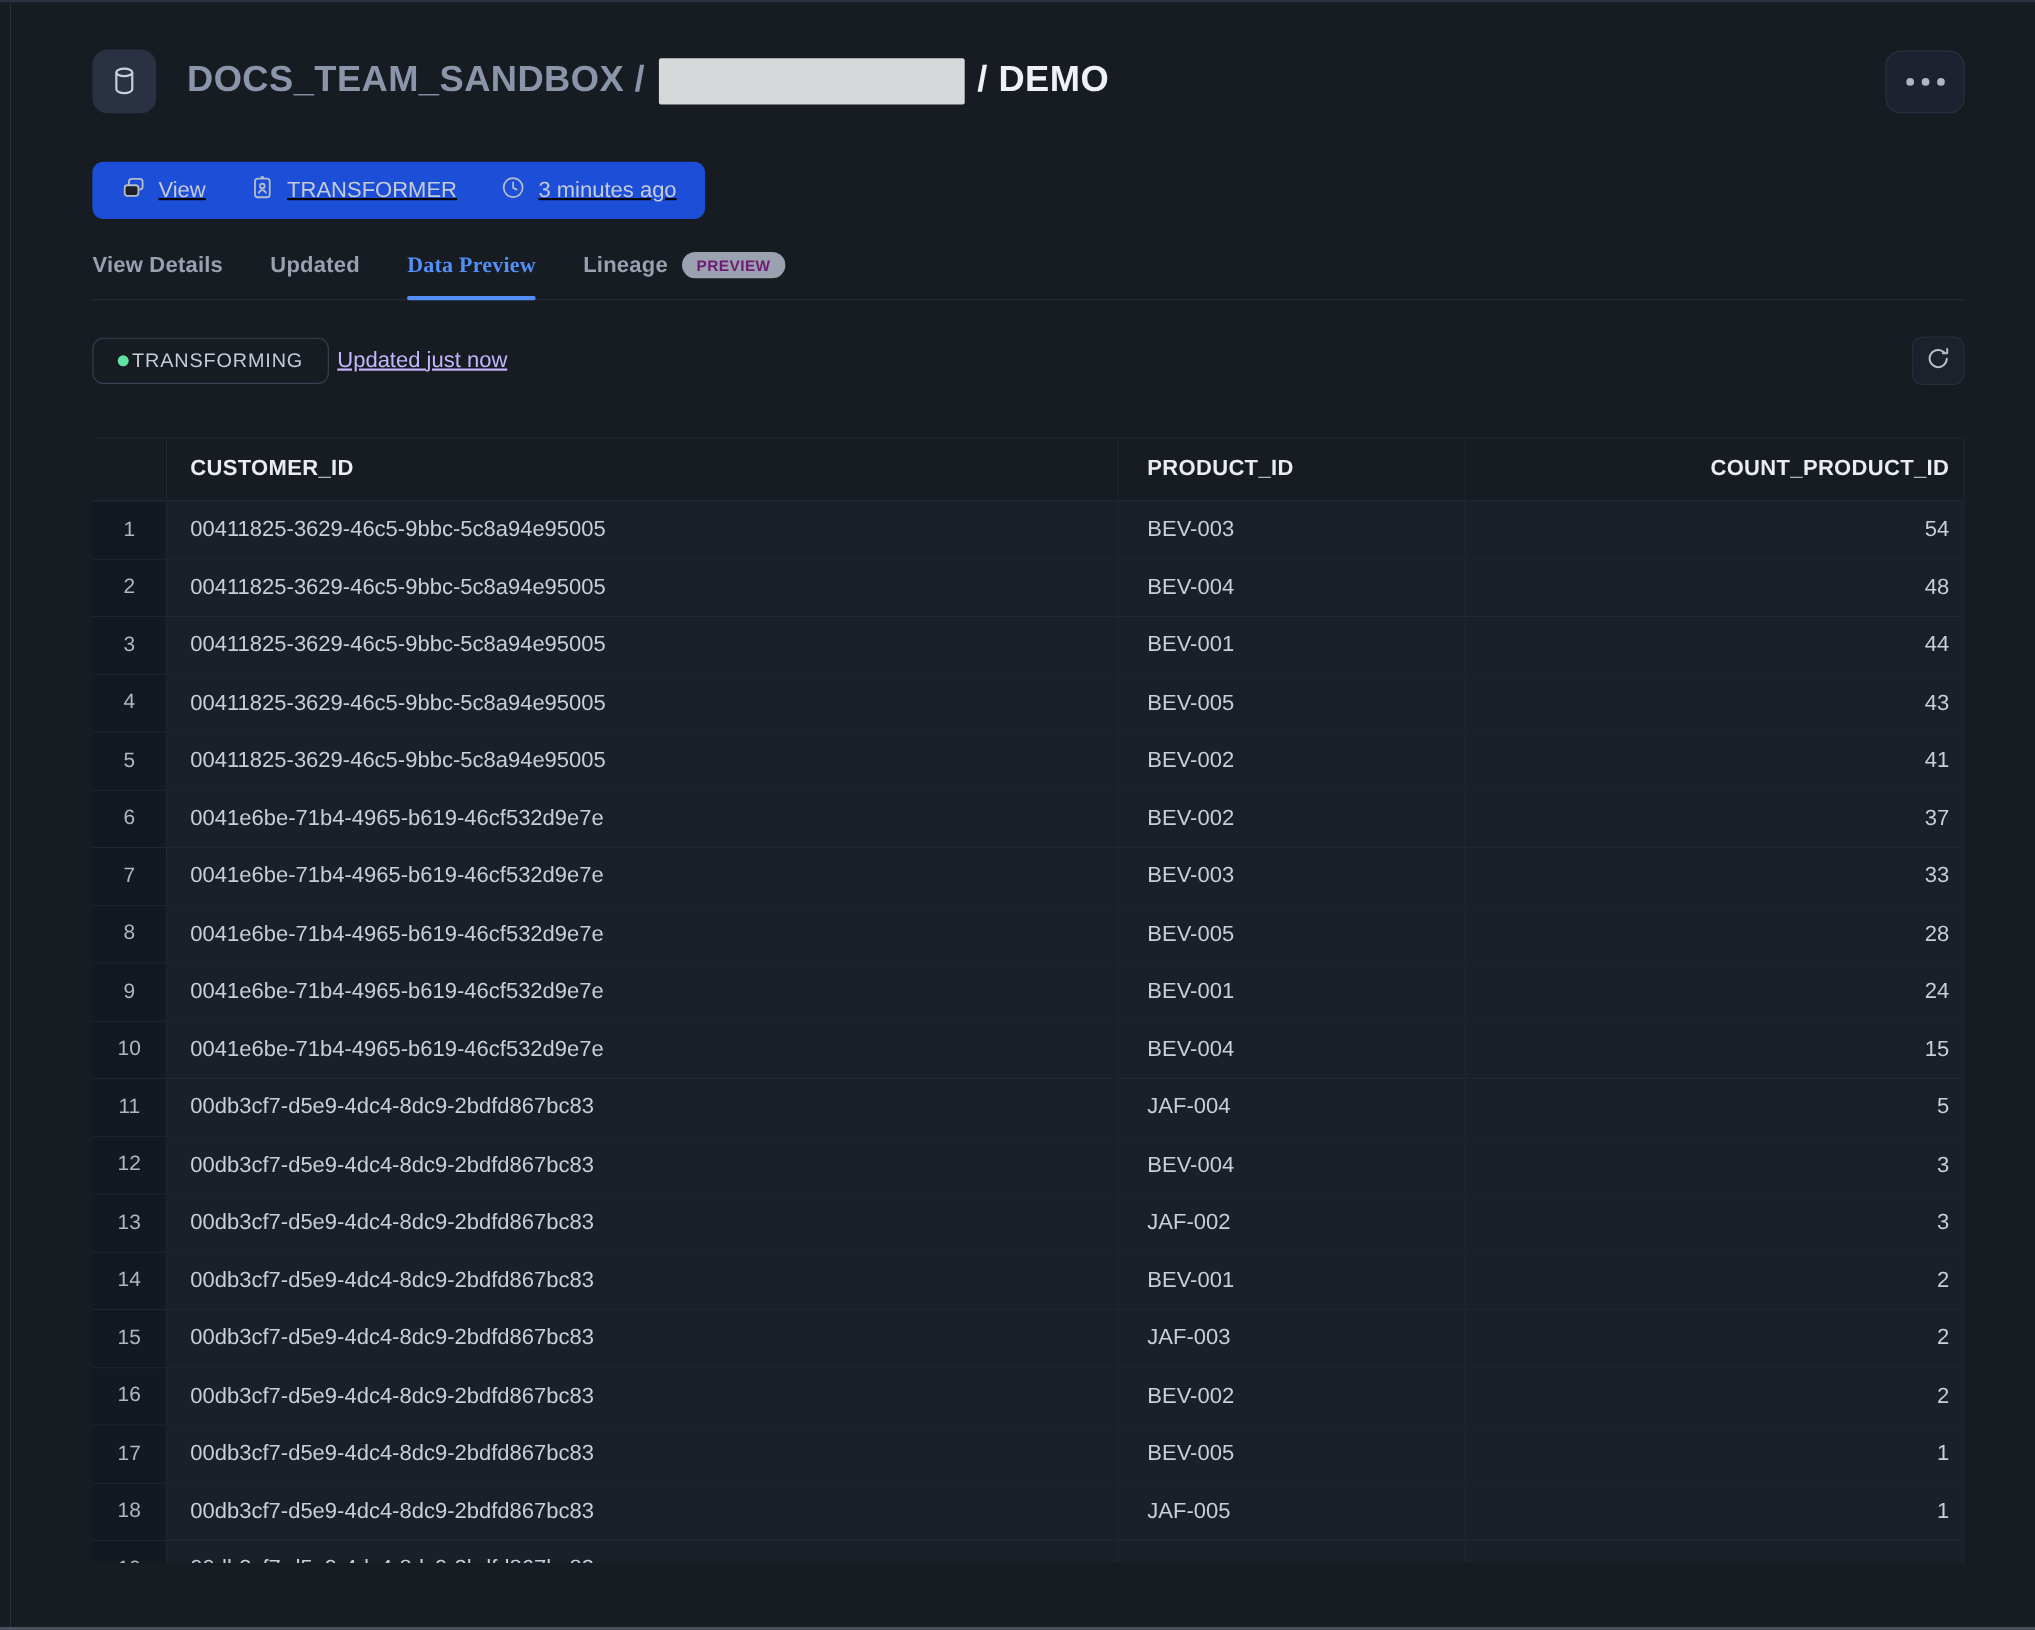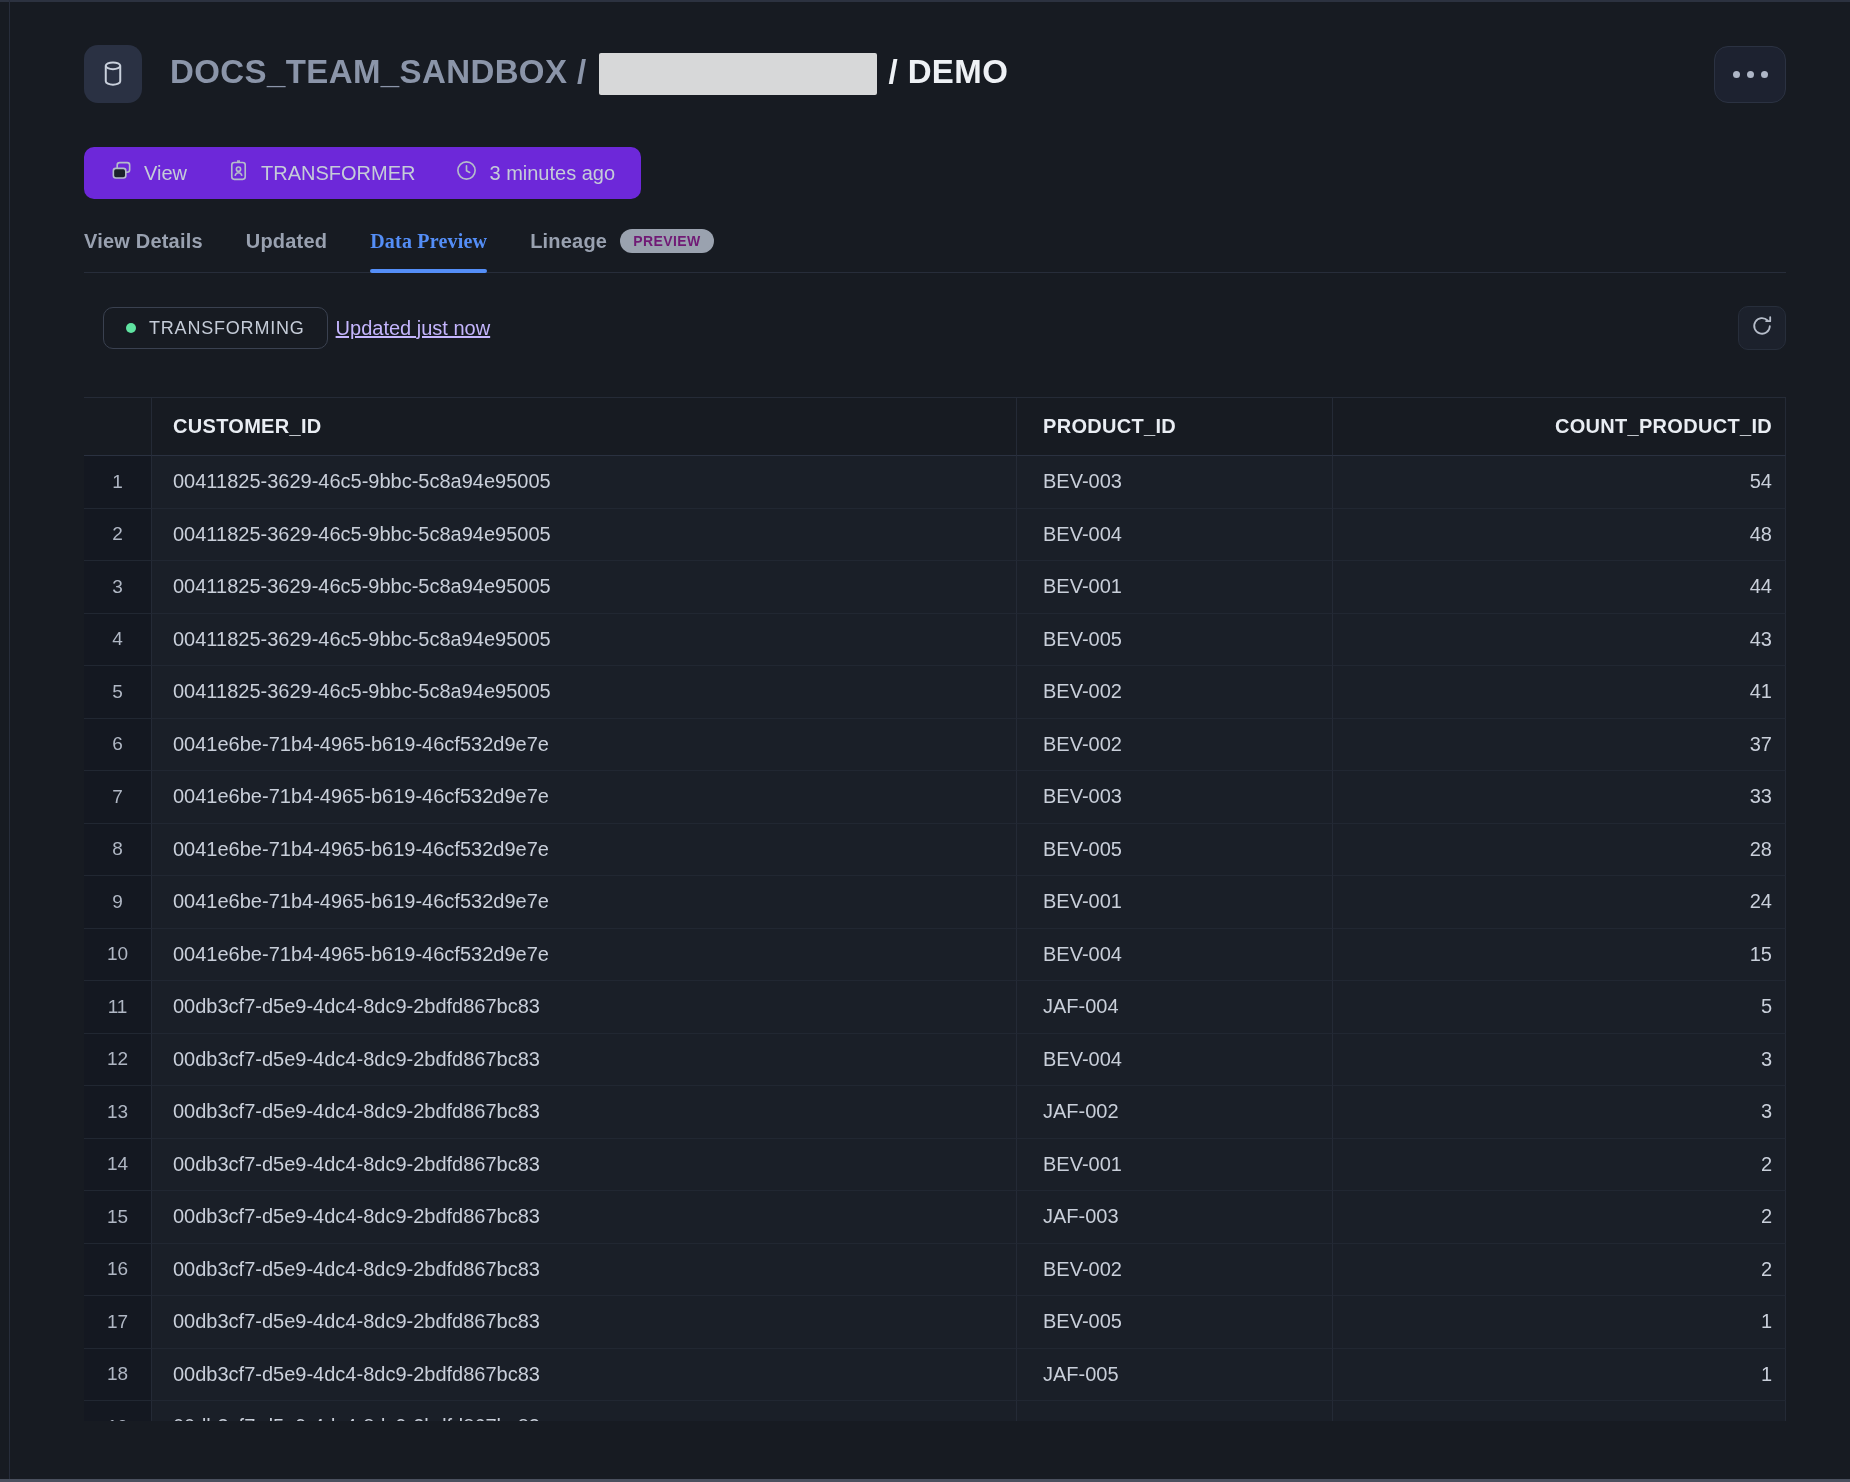--- a/index.html
+++ b/index.html
@@ -21,34 +21,34 @@
   .header-left{display:flex;align-items:center;}
   .entity-tile{width:58px;height:58px;border-radius:14px;background:#2a3143;display:flex;align-items:center;justify-content:center;color:#c9d0dc;flex:0 0 auto;}
   .title{margin-left:28px;display:flex;align-items:flex-start;gap:12px;font-size:33px;font-weight:700;letter-spacing:.4px;white-space:nowrap;}
   .title .dim{color:#8b95a9;}
   .title .bright{color:#eef1f5;}
   .redacted{display:inline-block;width:278px;height:42px;background:#d7d8d9;border-radius:2px;}
   .more-btn{width:72px;height:57px;border-radius:14px;background:#1d2230;border:1px solid #2b3242;display:flex;align-items:center;justify-content:center;gap:7px;cursor:pointer;box-sizing:border-box;}
   .more-btn i{width:7px;height:7px;border-radius:50%;background:#aeb6c6;}
 
   
-  .meta-pill{margin-top:44px;display:inline-flex;align-items:center;height:52px;padding:0 26px;border-radius:10px;background:#6d28d9;gap:40px;}
+  .meta-pill{margin-top:44px;display:inline-flex;align-items:center;height:52px;padding:0 26px;border-radius:10px;background:#1d4ed8;gap:40px;text-decoration:underline;}
   .meta-item{display:flex;align-items:center;gap:11px;color:#c5ccd8;font-size:20px;white-space:nowrap;}
   .meta-item svg{color:#b4bcca;}
 
   
   .tabs{margin-top:30px;display:flex;align-items:flex-end;gap:43px;border-bottom:1px solid #272d3a;}
   .tab{position:relative;padding-bottom:19px;font-size:20px;font-weight:700;color:#99a1b0;letter-spacing:.2px;cursor:pointer;display:flex;align-items:center;gap:13px;}
   .tab.active{color:#548ef7;font-family:Liberation Serif, serif;}
   .tab.active .tab-underline{position:absolute;left:0;right:0;bottom:-1px;height:4px;border-radius:3px;background:#548ef7;}
   .preview-badge{background:#9aa2af;color:#701a75;font-size:14px;font-weight:700;letter-spacing:.4px;padding:5px 13px;border-radius:999px;line-height:1;}
 
   
   .status-row{margin-top:33px;display:flex;align-items:center;}
-  .status-pill{display:inline-flex;align-items:center;gap:13px;height:42px;padding:0 22px;border:1px solid #3a4150;border-radius:10px;box-sizing:border-box;margin-left:19px;}
+  .status-pill{display:inline-flex;align-items:center;gap:3px;height:42px;padding:0 22px;border:1px solid #3a4150;border-radius:10px;box-sizing:border-box;}
   .status-dot{width:10px;height:10px;border-radius:50%;background:#5fe3a1;}
   .status-text{color:#c5ccd8;font-size:18px;letter-spacing:.8px;}
   .updated-text{margin-left:8px;color:#c4b5fd;font-size:20px;text-decoration:underline;}
   .spacer{flex:1;}
   .refresh-btn{width:48px;height:44px;border-radius:10px;background:#1c212c;border:1px solid #272e3b;display:flex;align-items:center;justify-content:center;color:#b6bdca;cursor:pointer;box-sizing:border-box;}
 
   
   .table-clip{margin-top:47px;height:1024px;overflow:hidden;}
   .grid-table{border-top:1px solid #252b37;}
   .tr{display:grid;grid-template-columns:68px 1fr 316px 453px;}

